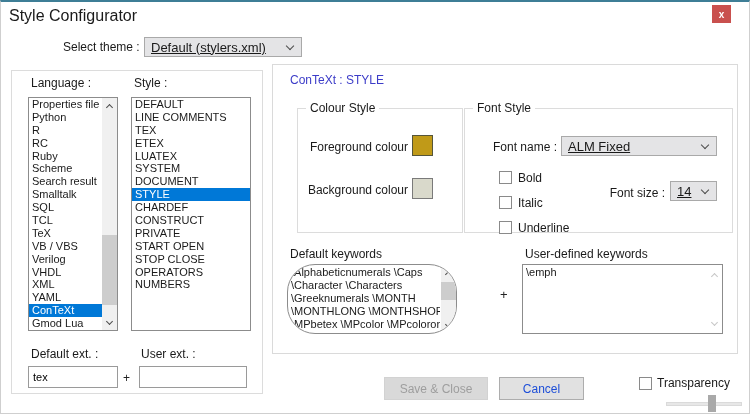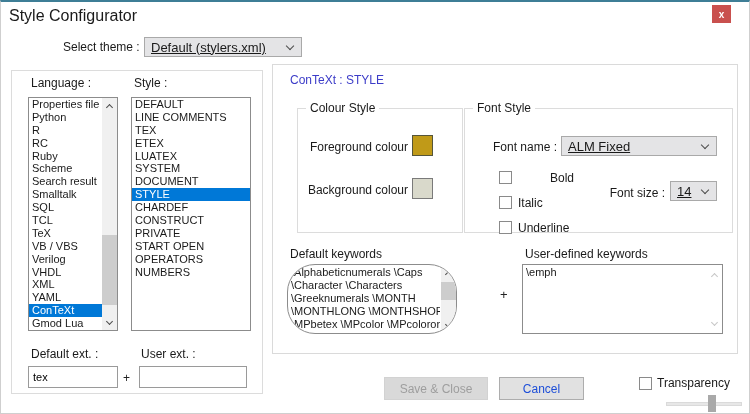--- a/index.html
+++ b/index.html
@@ -131,20 +131,21 @@
       <div class="list-item">TEX</div>
       <div class="list-item">ETEX</div>
       <div class="list-item">LUATEX</div>
       <div class="list-item">SYSTEM</div>
       <div class="list-item">DOCUMENT</div>
       <div class="list-item" style="background-color: rgb(0, 120, 215); color: rgb(255, 255, 255);">STYLE</div>
       <div class="list-item">CHARDEF</div>
       <div class="list-item">CONSTRUCT</div>
       <div class="list-item">PRIVATE</div>
       <div class="list-item">START OPEN</div>
+      <div class="list-item">STOP CLOSE</div>
       <div class="list-item">OPERATORS</div>
       <div class="list-item">NUMBERS</div>
     </div>
 
   <div class="abs lbl" style="left:30px; top:345px;">Default ext. :</div>
   <input class="txt" style="left: 27px; top: 364px; width: 90px; height: 22px;" type="text" value="tex">
   <div class="abs plus" style="left:122px; top:369px;">+</div>
   <div class="abs lbl" style="left:140px; top:345px;">User ext. :</div>
   <input class="txt" style="left: 138px; top: 364px; width: 108px; height: 22px;" type="text" value="">
 
@@ -161,21 +162,21 @@
     </div>
 
     <div class="groupbox" style="left:191px; top:43px; width:269px; height:125px;">
       <span class="gb-label">Font Style</span>
       <div class="abs lbl" style="left:0; top:31px; width:92px; text-align:right;">Font name :</div>
       <div class="combo" style="left:96px; top:27px; width:156px; height:20px;">
         <span class="combo-text">ALM Fixed</span>
         <span class="chev"></span>
       </div>
       <span class="cb" style="left:34px; top:62px;"></span>
-      <div class="abs lbl" style="left:53px; top:62px;margin-left:32px;">Bold</div>
+      <div class="abs lbl" style="left:53px; top:62px;">Bold</div>
       <span class="cb" style="left:34px; top:87px;"></span>
       <div class="abs lbl" style="left:53px; top:87px;">Italic</div>
       <span class="cb" style="left:34px; top:112px;"></span>
       <div class="abs lbl" style="left:53px; top:112px;">Underline</div>
       <div class="abs lbl" style="left:130px; top:77px; width:70px; text-align:right;">Font size :</div>
       <div class="combo" style="left:205px; top:72px; width:47px; height:20px;">
         <span class="combo-text">14</span>
         <span class="chev"></span>
       </div>
     </div>

